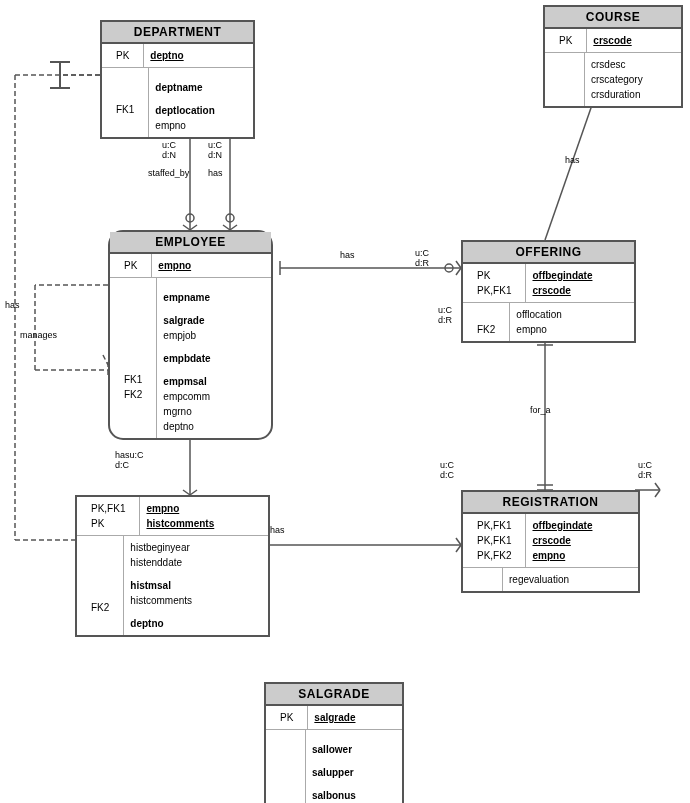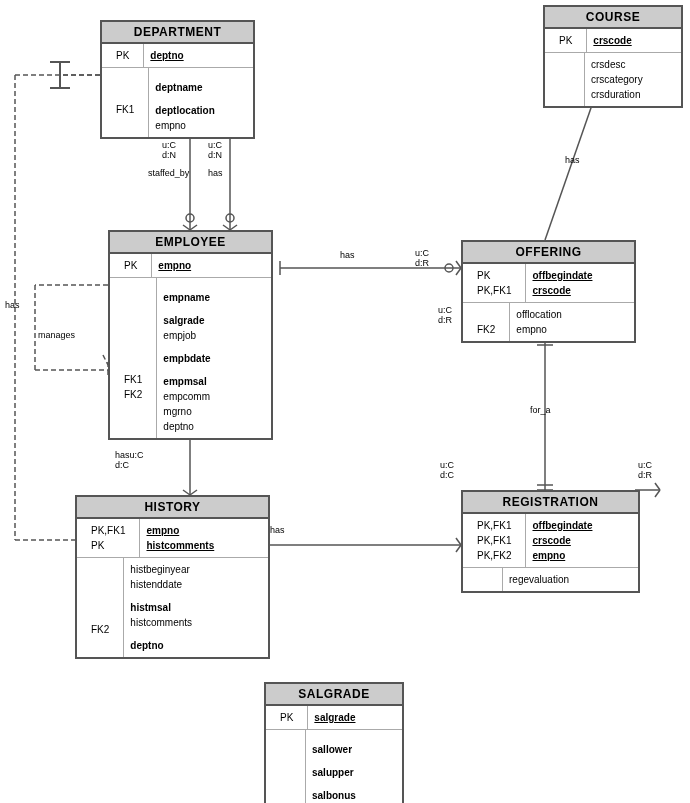--- a/index.html
+++ b/index.html
@@ -151,21 +151,21 @@
     <line x1="50" y1="88" x2="70" y2="88" stroke="#555" stroke-width="2"></line>
   </svg>
 
   <div class="label-text" style="left:148px; top:168px;">staffed_by</div>
   <div class="label-text" style="left:208px; top:168px;">has</div>
   <div class="label-text" style="left:340px; top:250px;">has</div>
   <div class="label-text" style="left:565px; top:155px;">has</div>
   <div class="label-text" style="left:485px; top:405px;padding-left:45px;">for_a</div>
   <div class="label-text" style="left:270px; top:525px;">has</div>
   <div class="label-text" style="left:5px; top:300px;">has</div>
-  <div class="label-text" style="left:38px; top:330px;">manages</div>
+  <div class="label-text" style="left:20px; top:330px;">manages</div>
 
   <div class="label-text" style="left:162px; top:140px;">u:C<br>d:N</div>
   <div class="label-text" style="left:208px; top:140px;">u:C<br>d:N</div>
 
   <div class="label-text" style="left:415px; top:248px;">u:C<br>d:R</div>
 
   <div class="label-text" style="left:115px; top:450px;">hasu:C<br>d:C</div>
 
   <div class="label-text" style="left:440px; top:460px;">u:C<br>d:C</div>
   <div class="label-text" style="left:638px; top:460px;">u:C<br>d:R</div>
@@ -201,21 +201,21 @@
     <div class="entity-body">
       <div class="entity-col-key"><br><br>FK1</div>
       <div class="entity-col-fields">
         <div class="field-bold">deptname</div>
         <div class="field-bold">deptlocation</div>
         <div>empno</div>
       </div>
     </div>
   </div>
 
-  <div class="entity" style="left:108px; top:230px; width:165px;">
+  <div class="entity" style="left:108px; top:230px; width:165px;border-radius:15px;">
     <div class="entity-header">EMPLOYEE</div>
     <div class="entity-body entity-section">
       <div class="entity-col-key">PK</div>
       <div class="entity-col-fields">
         <span class="field-underline field-bold">empno</span>
       </div>
     </div>
     <div class="entity-body">
       <div class="entity-col-key" style="line-height:1.5">
         <br><br><br><br><br><br>FK1<br>FK2
@@ -245,21 +245,20 @@
     <div class="entity-body">
       <div class="entity-col-key"><br>FK2</div>
       <div class="entity-col-fields">
         <div>offlocation</div>
         <div>empno</div>
       </div>
     </div>
   </div>
 
   <div class="entity" style="left:75px; top:495px; width:195px;">
-    <div class="entity-header">HISTORY</div>
     <div class="entity-body entity-section">
       <div class="entity-col-key" style="line-height:1.5">PK,FK1<br>PK</div>
       <div class="entity-col-fields">
         <div><span class="field-underline field-bold">empno</span></div>
         <div><span class="field-underline field-bold">histcomments</span></div>
       </div>
     </div>
     <div class="entity-body">
       <div class="entity-col-key" style="line-height:1.5"><br><br><br><br>FK2</div>
       <div class="entity-col-fields">

